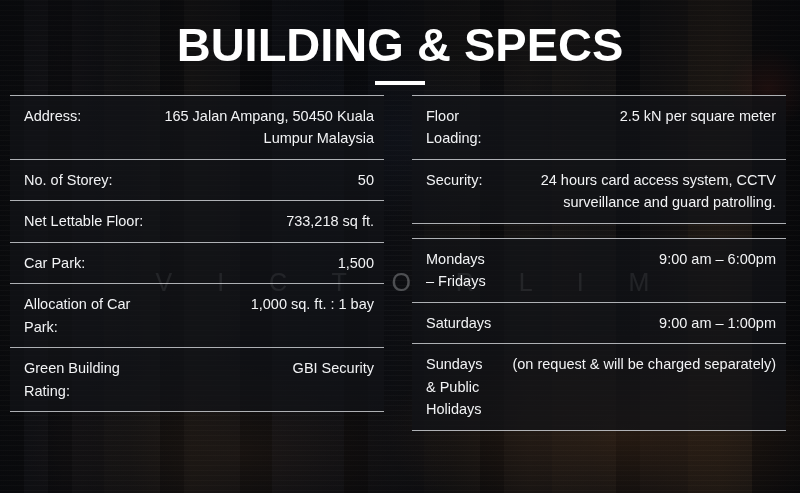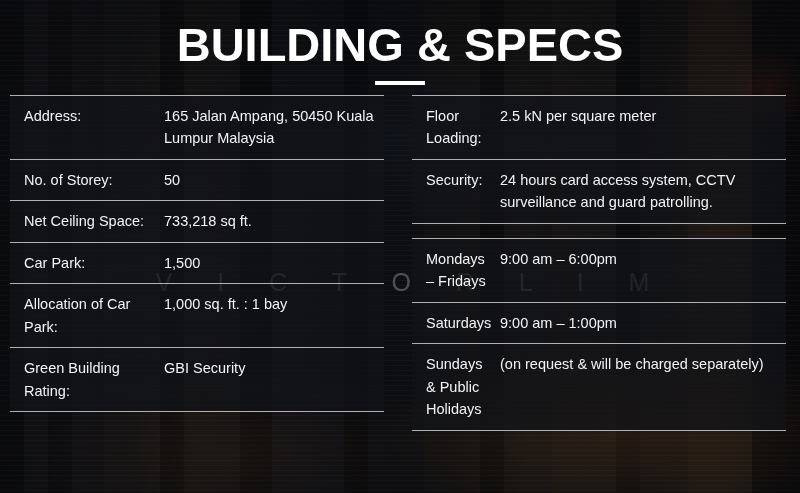--- a/index.html
+++ b/index.html
@@ -140,20 +140,21 @@
     color: #f2f3f5;
     font-size: 14.5px;
     line-height: 1.55;
   }
   .spec-table td.k {
     padding-left: 14px;
     padding-right: 6px;
   }
   .spec-table td.v {
     padding-right: 10px;
+    text-align: right;
   }
   .col-left  .spec-table col.c-k { width: 154px; }
   .col-right .spec-table col.c-k { width:  88px; }
   .ac-table col.c-k { width: 158px; }
 
   
   .ac-heading {
     color: #ffffff;
     font-size: 15px;
     font-weight: bold;
@@ -191,21 +192,21 @@
         <tbody>
             <tr>
               <td class="k">Address:</td>
               <td class="v">165 Jalan Ampang, 50450 Kuala Lumpur Malaysia</td>
             </tr>
             <tr>
               <td class="k">No. of Storey:</td>
               <td class="v">50</td>
             </tr>
             <tr>
-              <td class="k">Net Ceiling Space:</td>
+              <td class="k">Net Lettable Floor:</td>
               <td class="v">733,218 sq ft.</td>
             </tr>
             <tr>
               <td class="k">Car Park:</td>
               <td class="v">1,500</td>
             </tr>
             <tr>
               <td class="k">Allocation of Car Park:</td>
               <td class="v">1,000 sq. ft. : 1 bay</td>
             </tr>

